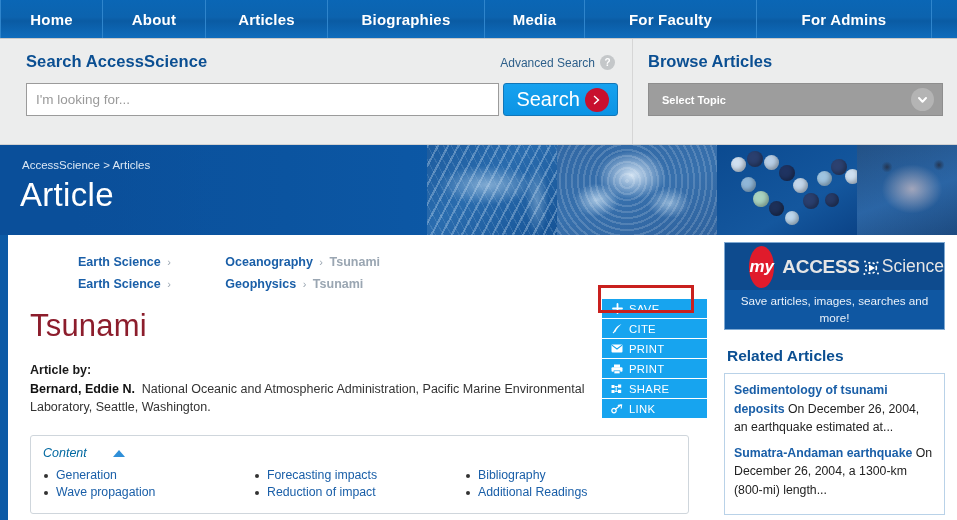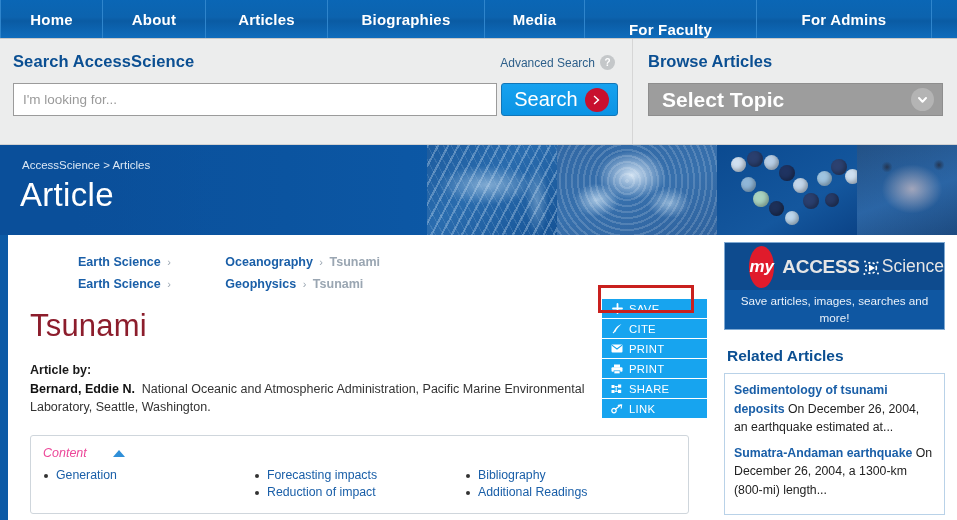--- a/index.html
+++ b/index.html
@@ -27,34 +27,34 @@
     border-right: 1px solid #2f85cc;
     padding: 0 10px;
     cursor: pointer;
   }
   .nav-item:first-child { border-left: 1px solid #2f85cc; }
   .nav-w-home { width: 103px; }
   .nav-w-about { width: 103px; }
   .nav-w-articles { width: 122px; }
   .nav-w-bio { width: 157px; }
   .nav-w-media { width: 100px; }
-  .nav-w-faculty { width: 172px; align-items: flex-end; }
+  .nav-w-faculty { width: 172px; }
   .nav-w-admins { width: 175px; }
 
   
   .searchstrip {
     height: 106px;
     background: #eceded;
     border-bottom: 1px solid #d2d2d2;
     display: flex;
     position: relative;
   }
   .search-left {
     width: 633px;
-    padding: 13px 14px 0 13px;
+    padding: 13px 14px 0 26px;
     position: relative;
     border-right: 1px solid #d6d6d6;
   }
   .search-title {
     color: #0b4f92;
     font-size: 16.5px;
     font-weight: bold;
     letter-spacing: .1px;
   }
   .adv-search {
@@ -118,21 +118,21 @@
     margin-top: 12px;
     height: 33px;
     background: #9d9d9d;
     border: 1px solid #8e8e8e;
     display: flex; align-items: center;
     justify-content: space-between;
     padding: 0 8px 0 13px;
     cursor: pointer;
   }
   .select-topic .lbl {
-    color: #ffffff; font-size: 21px; font-weight: bold;
+    color: #ffffff; font-size: 11px; font-weight: bold;
   }
   .chev-circle {
     width: 23px; height: 23px; border-radius: 50%;
     background: #b4b4b4;
     display: flex; align-items: center; justify-content: center;
   }
 
   
   .hero {
     height: 90px;
@@ -249,21 +249,21 @@
     margin-top: 19px;
     margin-right: 18px;
     border: 1px solid #cfd6dc;
     border-radius: 3px;
     padding: 10px 12px 12px 12px;
     background: #fff;
     width: 659px;
   }
   .content-head {
     display: flex; align-items: center; gap: 26px;
-    font-style: italic; font-size: 12.5px; color: #ec4899;
+    font-style: italic; font-size: 12.5px; color: #0369a1;
     margin-bottom: 7px;
   }
   .tri-up {
     width: 0; height: 0;
     border-left: 6px solid transparent;
     border-right: 6px solid transparent;
     border-bottom: 7px solid #2f8fd8;
     cursor: pointer;
   }
   .toc { display: flex; }
@@ -501,20 +501,21 @@
     </div>
 
     <div class="content-box">
       <div class="content-head">
         <span>Content</span>
         <span class="tri-up"></span>
       </div>
       <div class="toc">
         <ul class="toc-col">
           <li>Generation</li>
+          <li>Wave propagation</li>
         </ul>
         <ul class="toc-col">
           <li>Forecasting impacts</li>
           <li>Reduction of impact</li>
         </ul>
         <ul class="toc-col">
           <li>Bibliography</li>
           <li>Additional Readings</li>
         </ul>
       </div>

